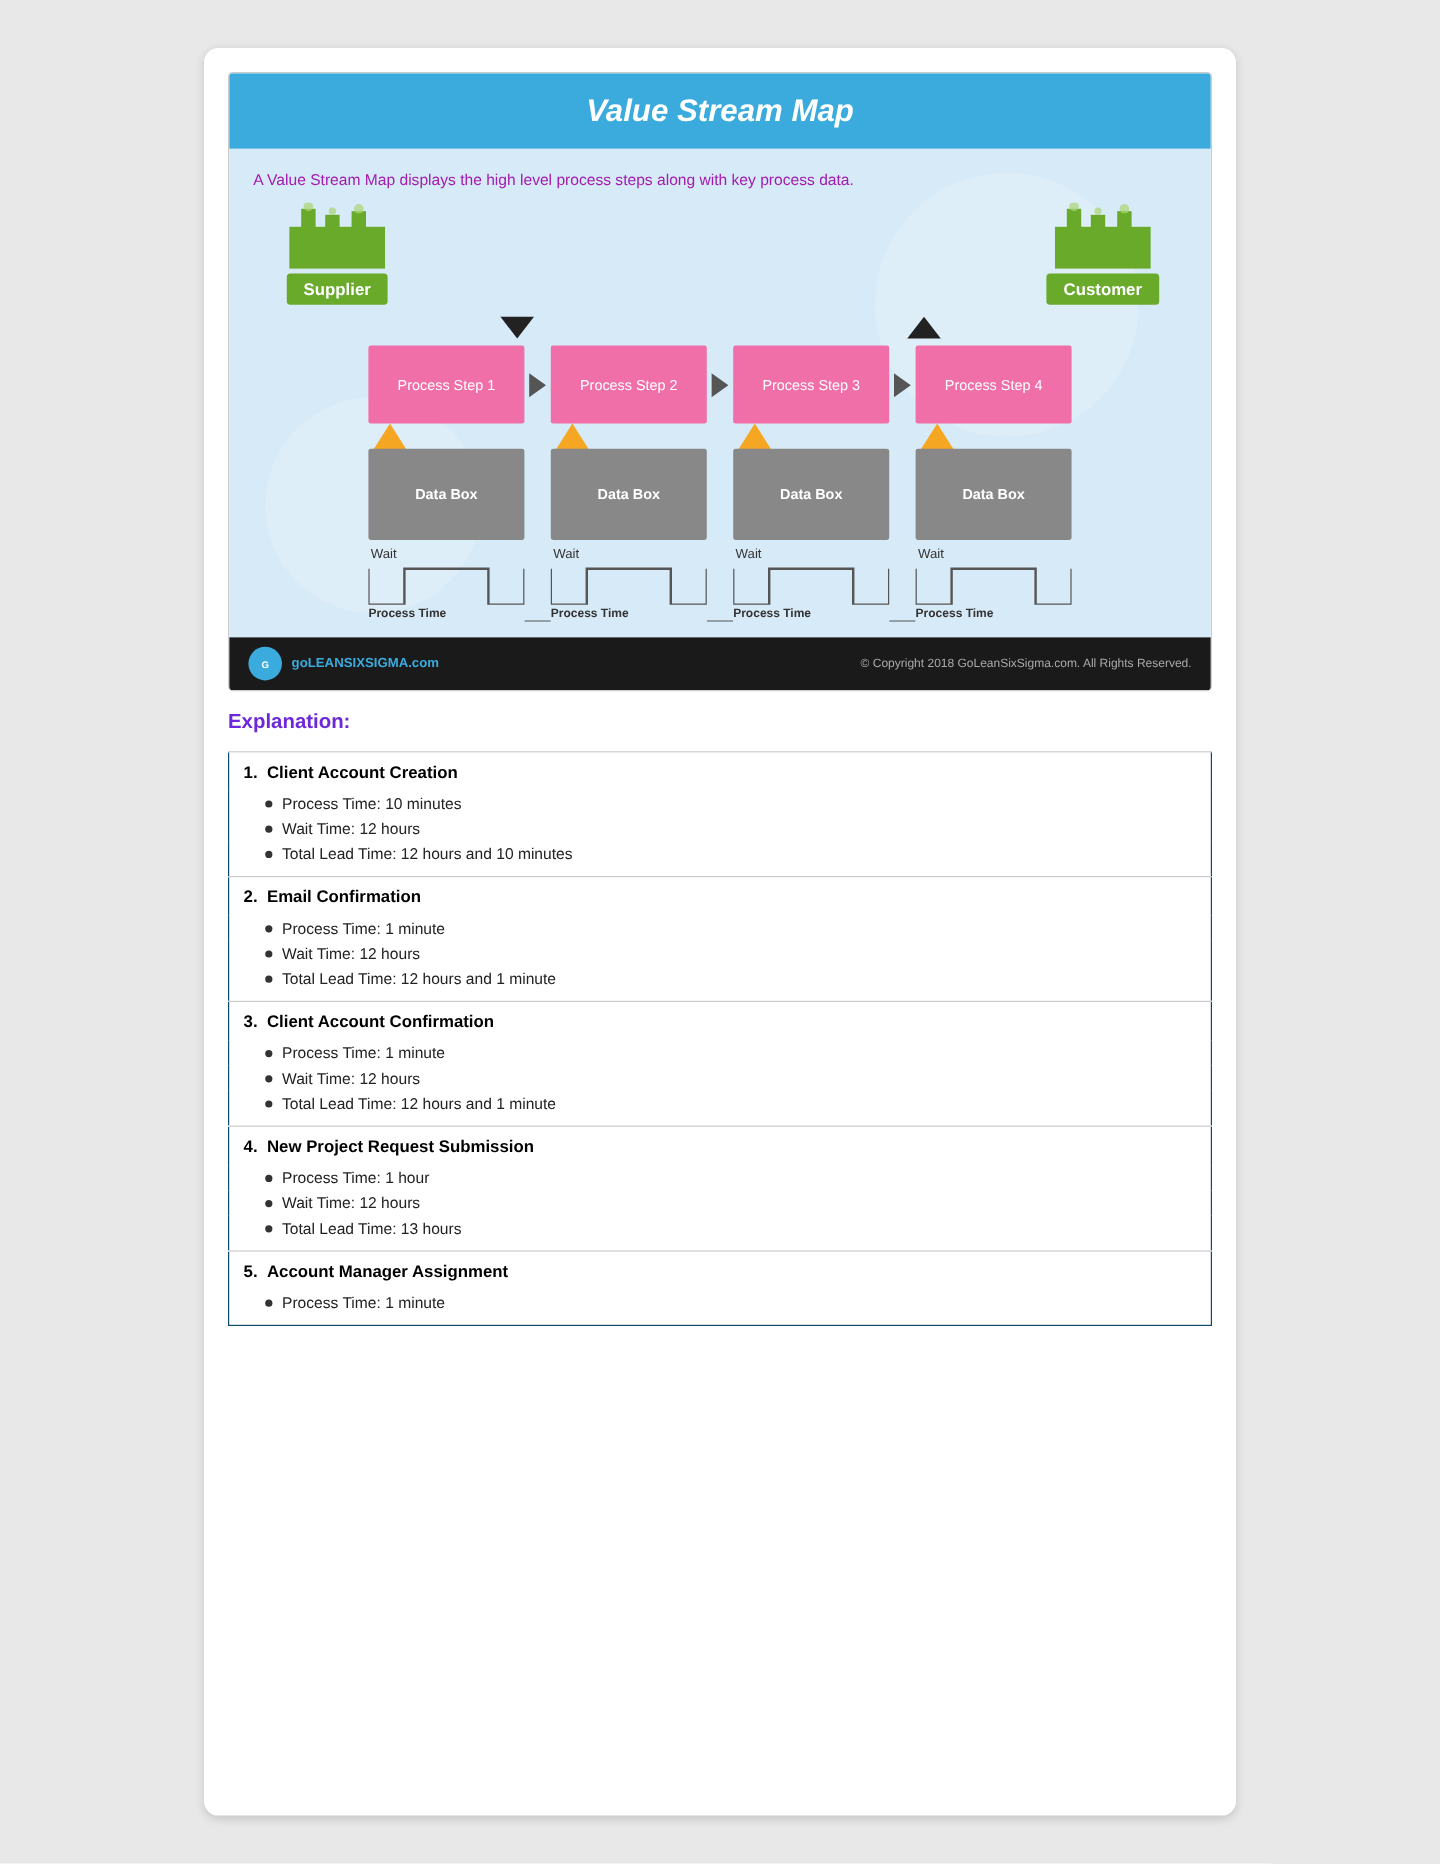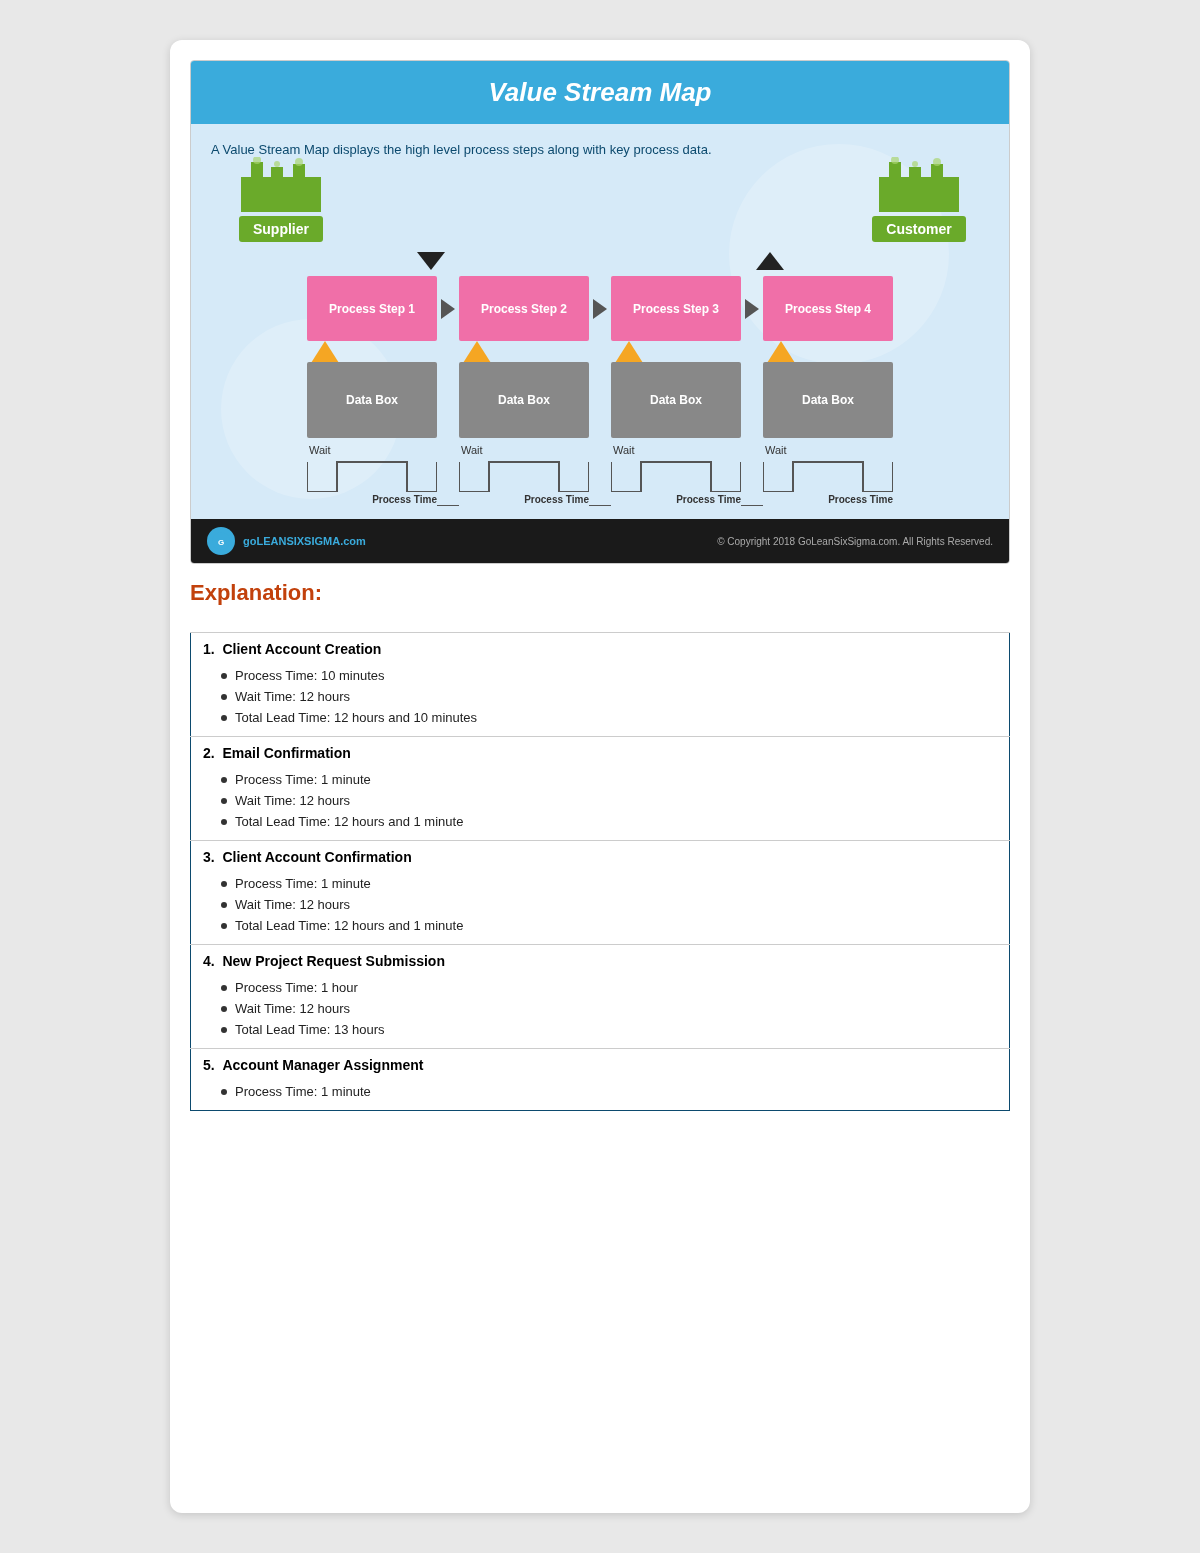--- a/index.html
+++ b/index.html
@@ -67,22 +67,22 @@
       bottom: 20px;
       width: 180px;
       height: 180px;
       background: rgba(255,255,255,0.2);
       border-radius: 50%;
       z-index: 0;
     }
 
     .vsm-subtitle {
       font-size: 13px;
-      color: #0c4a6e;
-      margin-bottom: 0;
+      color: #a21caf;
+      margin-bottom: 12px;
       position: relative;
       z-index: 1;
     }
 
     
     .diagram {
       position: relative;
       z-index: 1;
     }
 
@@ -139,21 +139,21 @@
       justify-content: center;
       gap: 0;
       margin-bottom: 0;
       padding: 0 8px;
     }
 
     .process-step {
       background: #f06fa8;
       color: #fff;
       font-size: 12px;
-      font-weight: bold;
+      font-weight: normal;
       text-align: center;
       padding: 14px 10px;
       width: 130px;
       height: 65px;
       display: flex;
       align-items: center;
       justify-content: center;
       border-radius: 2px;
     }
 
@@ -225,21 +225,21 @@
       align-items: flex-end;
       justify-content: center;
       padding: 6px 8px 4px 8px;
       gap: 0;
     }
 
     .timeline-segment {
       width: 130px;
       display: flex;
       flex-direction: column;
-      align-items: flex-end;
+      align-items: flex-start;
     }
 
     .wait-label {
       font-size: 11px;
       color: #333;
       align-self: flex-start;
       margin-left: 2px;
       margin-bottom: 2px;
     }
 
@@ -292,24 +292,24 @@
       color: #aaa;
       font-size: 10px;
     }
 
     
     .explanation-section {
       padding: 16px 20px;
     }
 
     .explanation-title {
-      font-size: 22px;
+      font-size: 17px;
       font-weight: bold;
-      margin-bottom: 26px;
-      color: #c2410c;
+      margin-bottom: 14px;
+      color: #6d28d9;
     }
 
     .explanation-table {
       width: 100%;
       border: 1px solid #0c4a6e;
       border-collapse: collapse;
       padding-left: 32px;
     }
 
     .step-header-row td {

